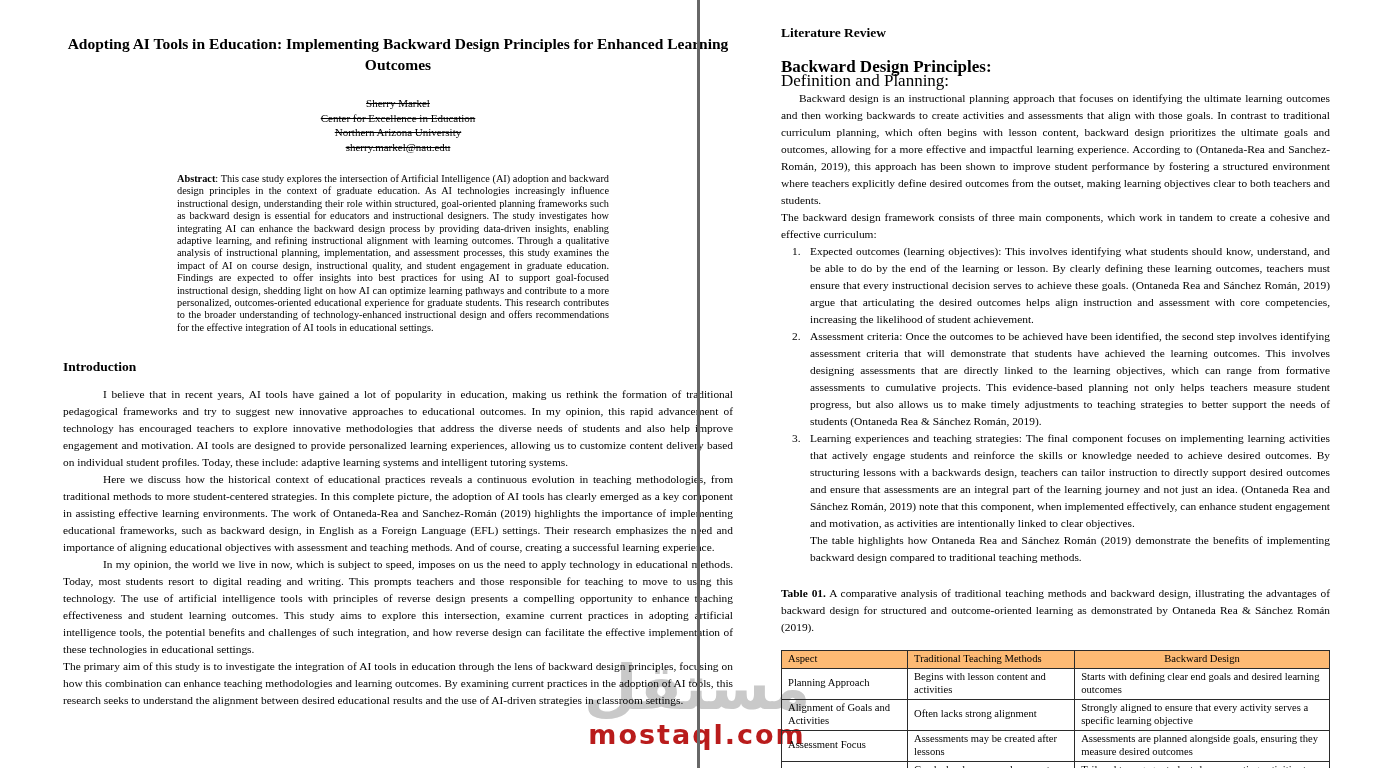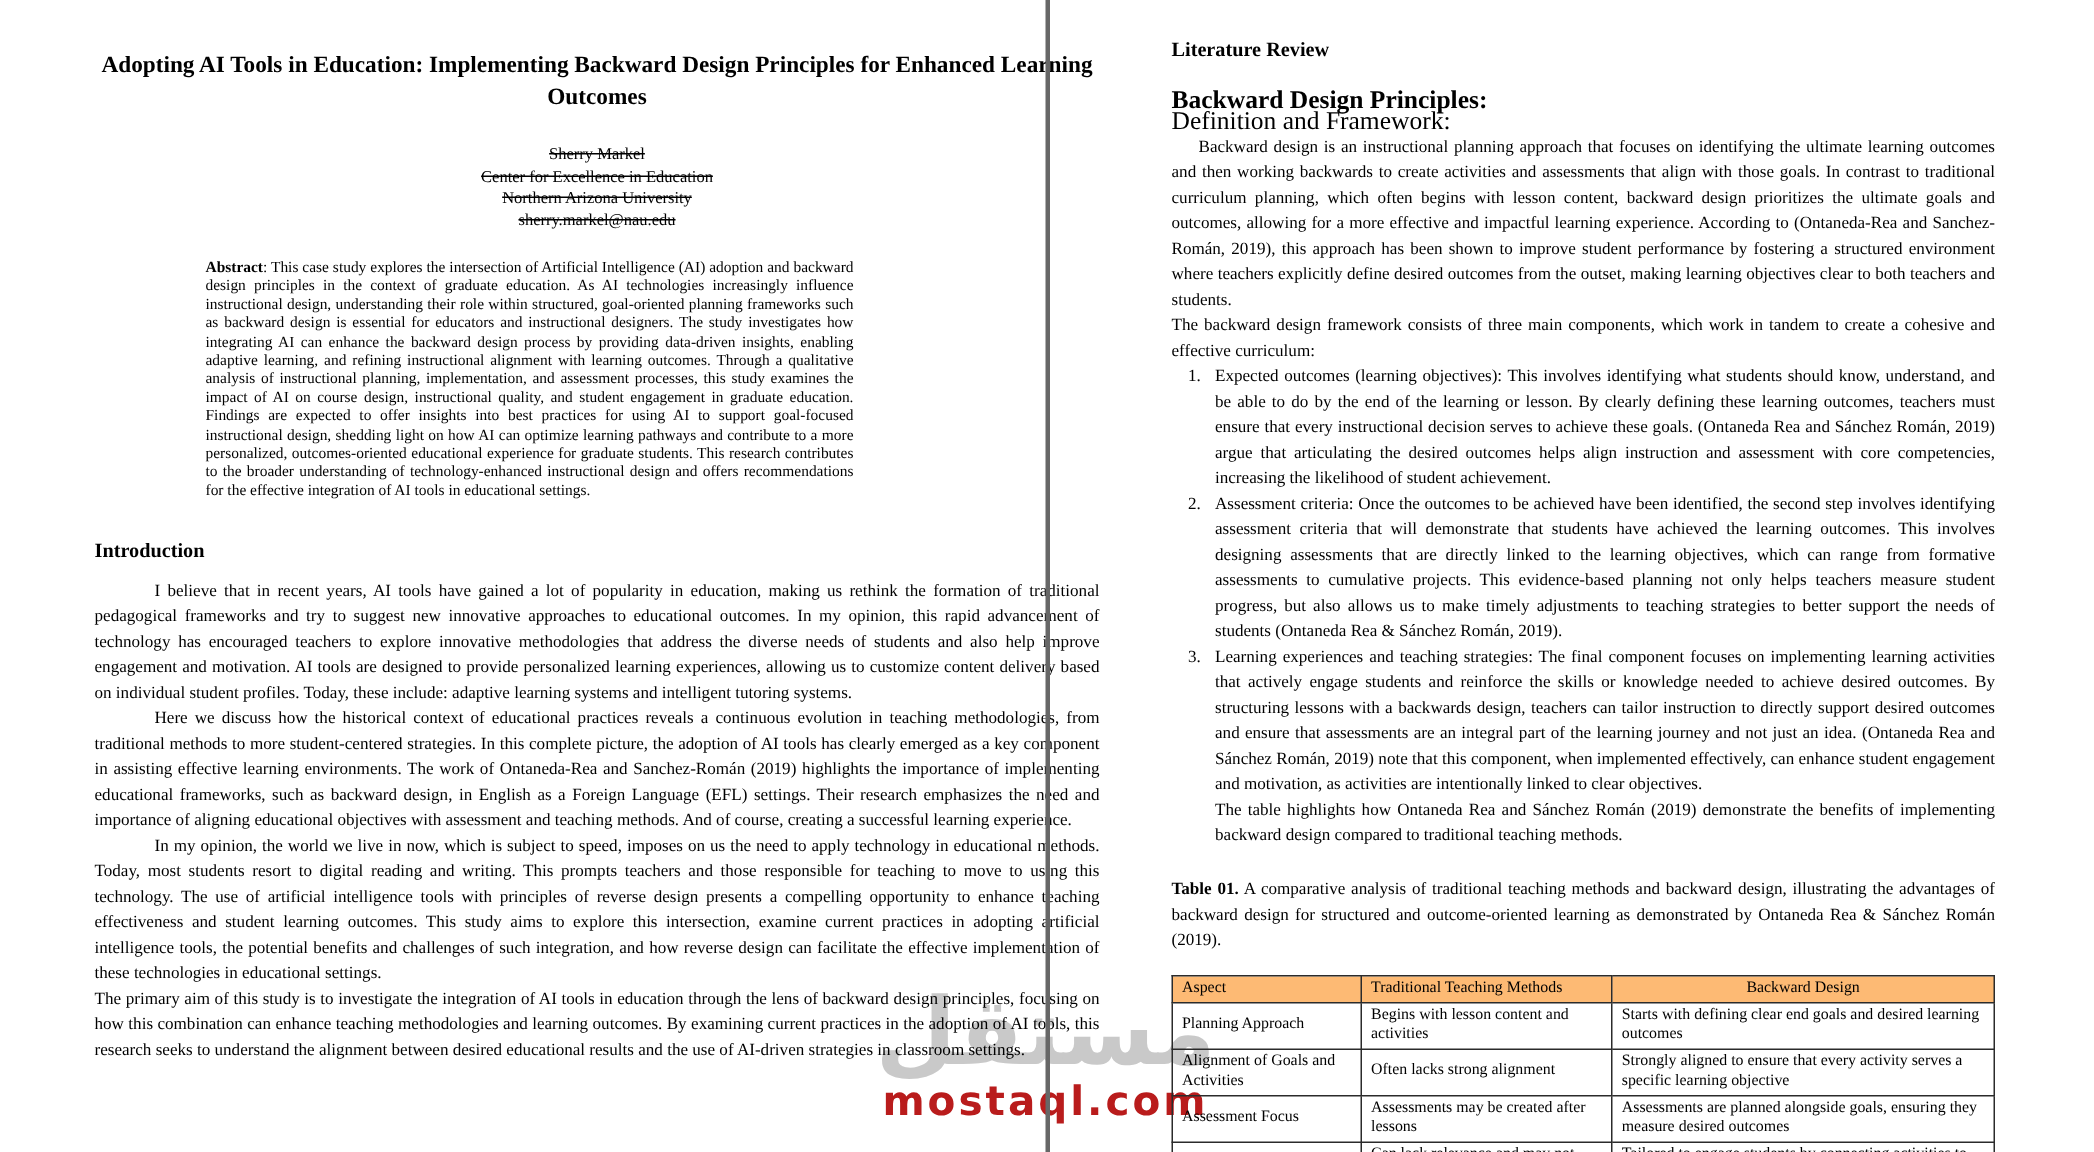--- a/index.html
+++ b/index.html
@@ -32,21 +32,21 @@
 
   .paper-title{
     margin-top:33px;text-align:center;font-weight:bold;
     font-size:15.5px;line-height:21px;
   }
   .authors{
     margin-top:21px;text-align:center;font-size:11px;line-height:14.5px;
   }
   .authors div{text-decoration:line-through;}
   .abstract{
-    margin:19px 0 0 74px;width:432px;
+    margin:19px 0 0 114px;width:432px;
     font-size:10.3px;line-height:12.4px;text-align:justify;
   }
   .abstract .lbl{font-weight:bold;}
   h2.sect{
     font-size:13.5px;font-weight:bold;margin:24px 0 0 0;line-height:18px;
   }
   .body-par{
     font-size:11.4px;line-height:17px;text-align:justify;margin:0;
   }
   .left-pars{margin-top:10px;}
@@ -112,21 +112,21 @@
   </div>
 </div>
 
 <div class="divider"></div>
 
 <div class="page page-right">
   <h2 class="sect rp-head">Literature Review</h2>
 
   <div class="rp-sub">
     <div class="b">Backward Design Principles:</div>
-    <div>Definition and Framework:</div>
+    <div>Definition and Planning:</div>
   </div>
 
   <div class="rp-body">
     <p class="body-par indent-sm">Backward design is an instructional planning approach that focuses on identifying the ultimate learning outcomes and then working backwards to create activities and assessments that align with those goals. In contrast to traditional curriculum planning, which often begins with lesson content, backward design prioritizes the ultimate goals and outcomes, allowing for a more effective and impactful learning experience. According to (Ontaneda-Rea and Sanchez-Román, 2019), this approach has been shown to improve student performance by fostering a structured environment where teachers explicitly define desired outcomes from the outset, making learning objectives clear to both teachers and students.</p>
     <p class="body-par">The backward design framework consists of three main components, which work in tandem to create a cohesive and effective curriculum:</p>
 
     <div class="num-list">
       <div class="list-item">
         <span class="num">1.</span><span>Expected outcomes (learning objectives): This involves identifying what students should know, understand, and be able to do by the end of the learning or lesson. By clearly defining these learning outcomes, teachers must ensure that every instructional decision serves to achieve these goals. (Ontaneda Rea and Sánchez Román, 2019) argue that articulating the desired outcomes helps align instruction and assessment with core competencies, increasing the likelihood of student achievement.</span>
       </div>

